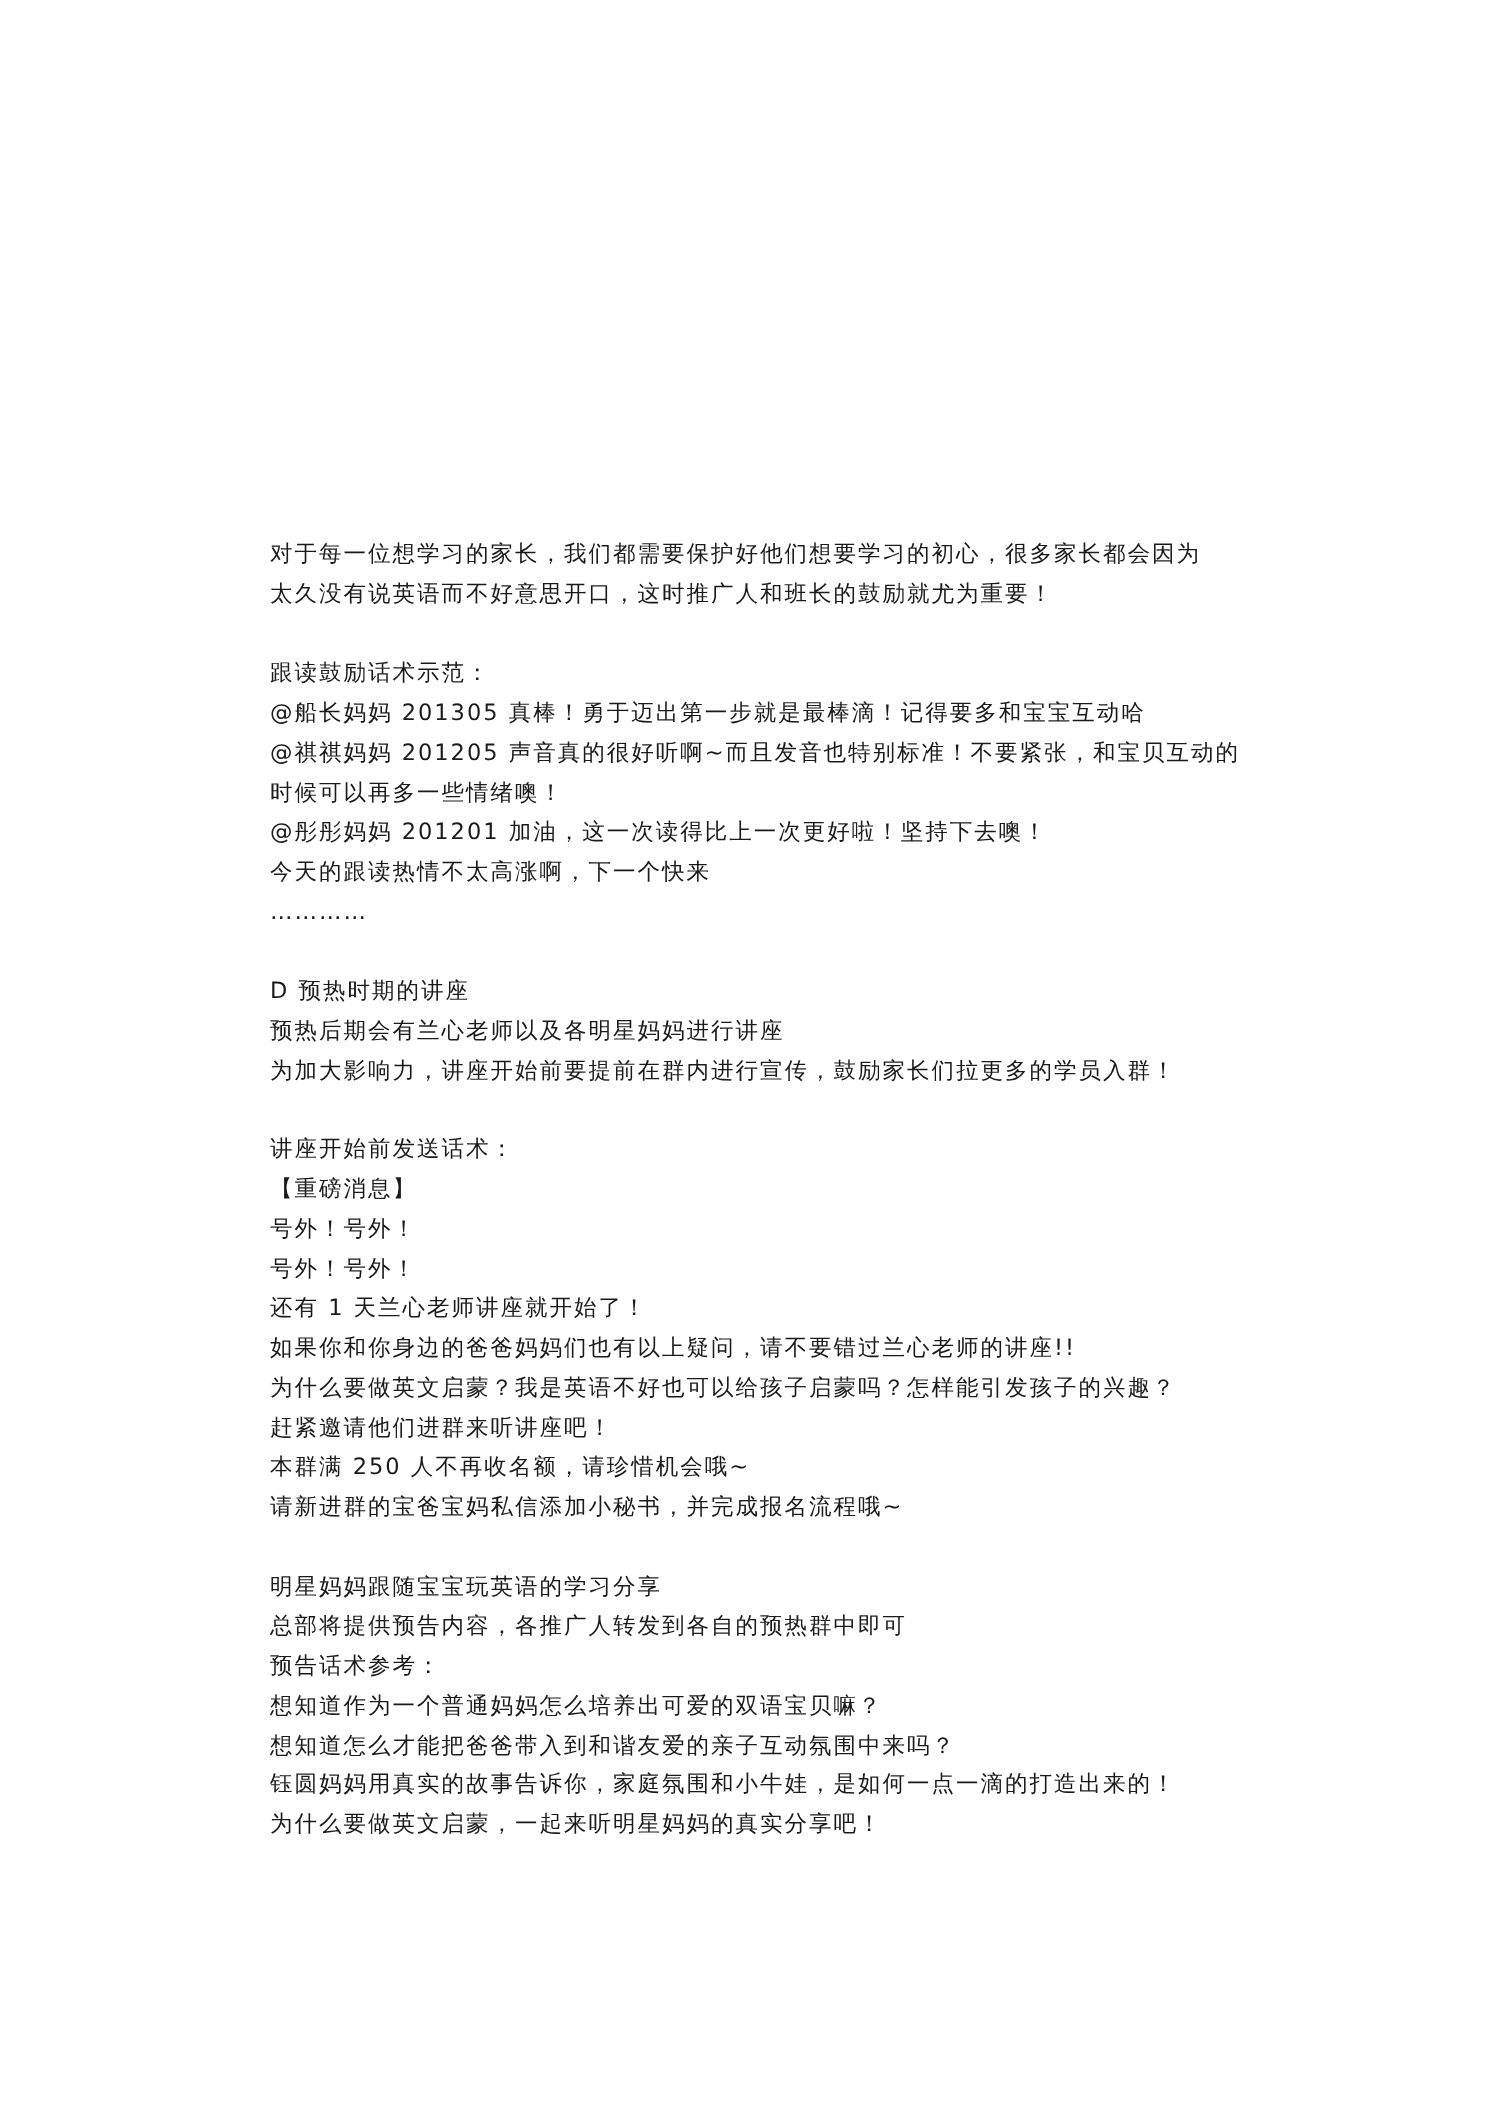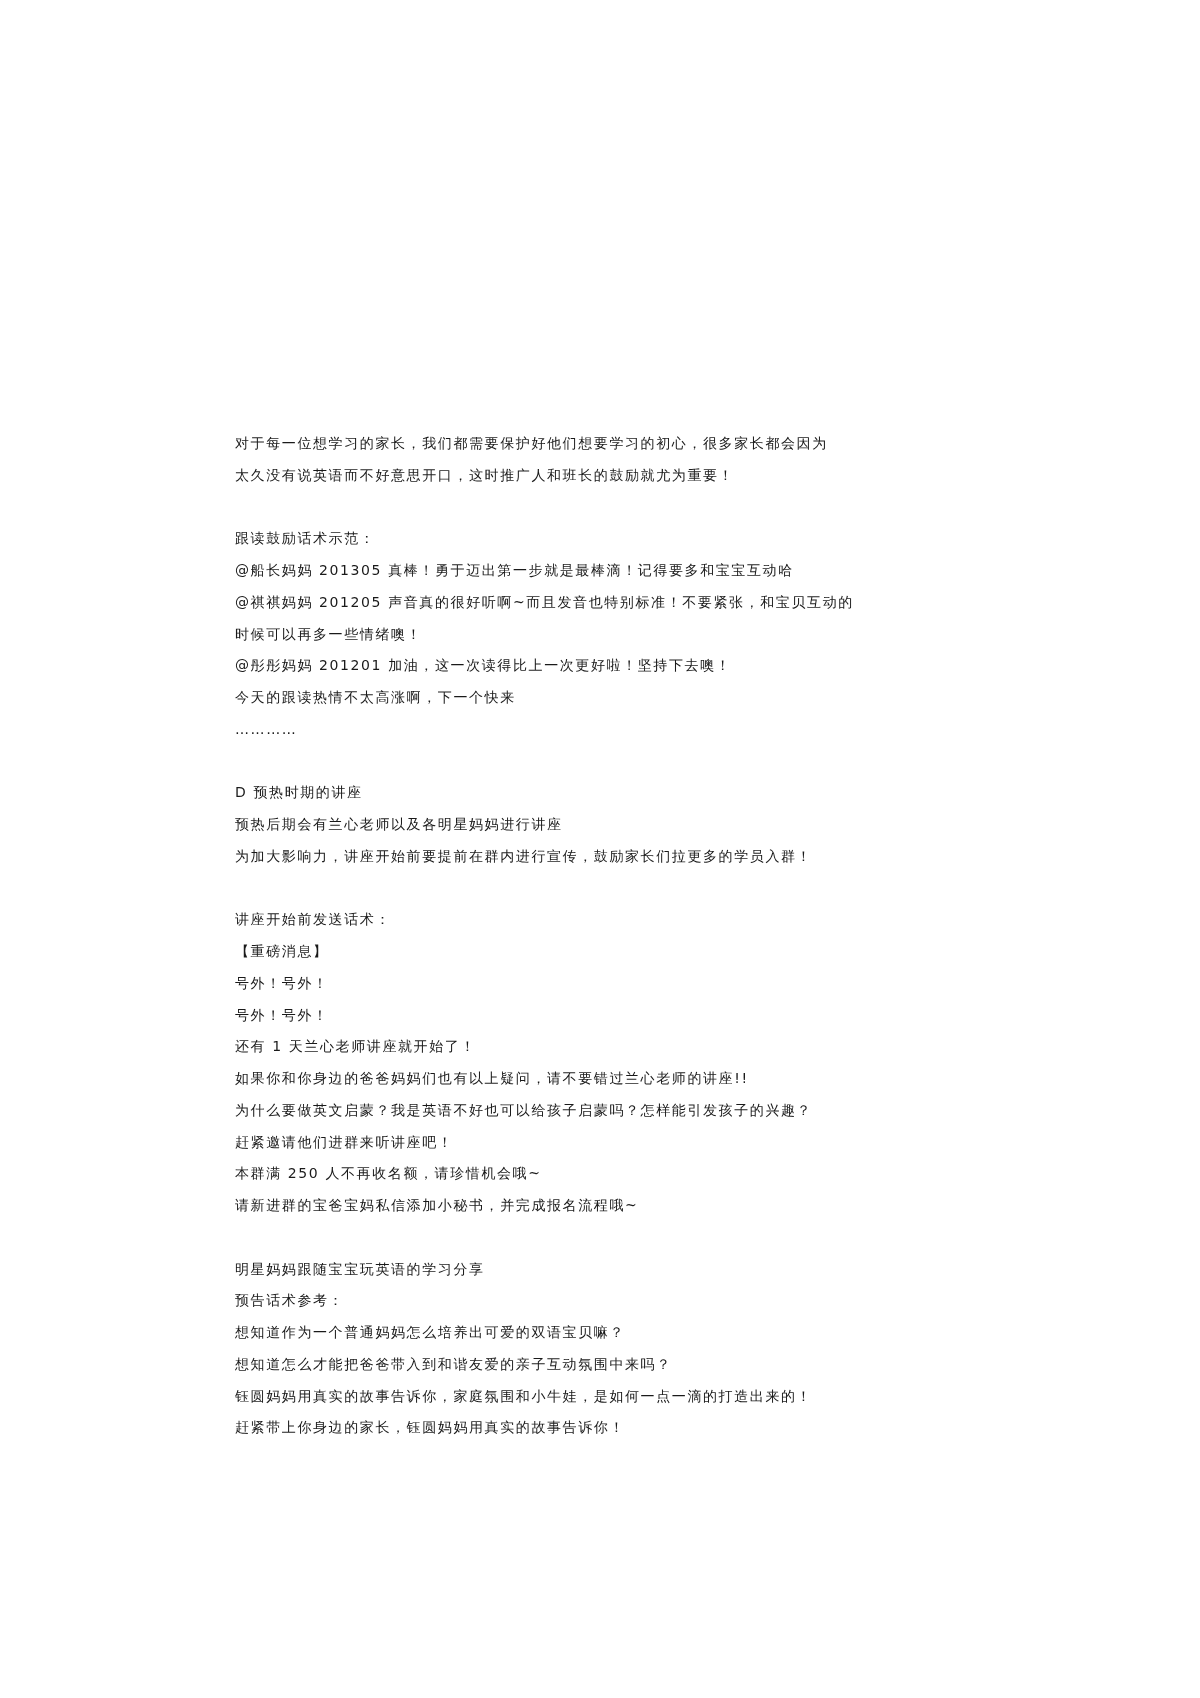--- a/index.html
+++ b/index.html
@@ -16,25 +16,25 @@
     .page {
       position: absolute;
       left: 0;
       top: 0;
       width: 1200px;
       height: 1698px;
       background: #ffffff;
     }
     .content {
       position: absolute;
-      left: 235px;
+      left: 216px;
       top: 428px;
       width: 820px;
       font-family: "DejaVu Sans", "Liberation Sans", sans-serif;
-      font-size: 14px;
+      font-size: 18px;
       line-height: 31.76px;
       color: #1a1a1a;
       letter-spacing: 1.6px;
     }
     .line {
       display: block;
       height: 31.76px;
       white-space: nowrap;
     }
     .blank {
@@ -85,21 +85,22 @@
       <span class="line">为什么要做英文启蒙？我是英语不好也可以给孩子启蒙吗？怎样能引发孩子的兴趣？</span>
       <span class="line">赶紧邀请他们进群来听讲座吧！</span>
       <span class="line">本群满 250 人不再收名额，请珍惜机会哦~</span>
       <span class="line">请新进群的宝爸宝妈私信添加小秘书，并完成报名流程哦~</span>
     </div>
 
     <span class="blank"></span>
 
     <div>
       <span class="line">明星妈妈跟随宝宝玩英语的学习分享</span>
+      <span class="line">总部将提供预告内容，各推广人转发到各自的预热群中即可</span>
       <span class="line">预告话术参考：</span>
       <span class="line">想知道作为一个普通妈妈怎么培养出可爱的双语宝贝嘛？</span>
       <span class="line">想知道怎么才能把爸爸带入到和谐友爱的亲子互动氛围中来吗？</span>
       <span class="line">钰圆妈妈用真实的故事告诉你，家庭氛围和小牛娃，是如何一点一滴的打造出来的！</span>
-      <span class="line">赶紧带上你身边的家长，钰圆妈妈用真实的故事告诉你！</span>
+      <span class="line">为什么要做英文启蒙，一起来听明星妈妈的真实分享吧！</span>
     </div>
 
   </div>
 </div>
 
 </body></html>

